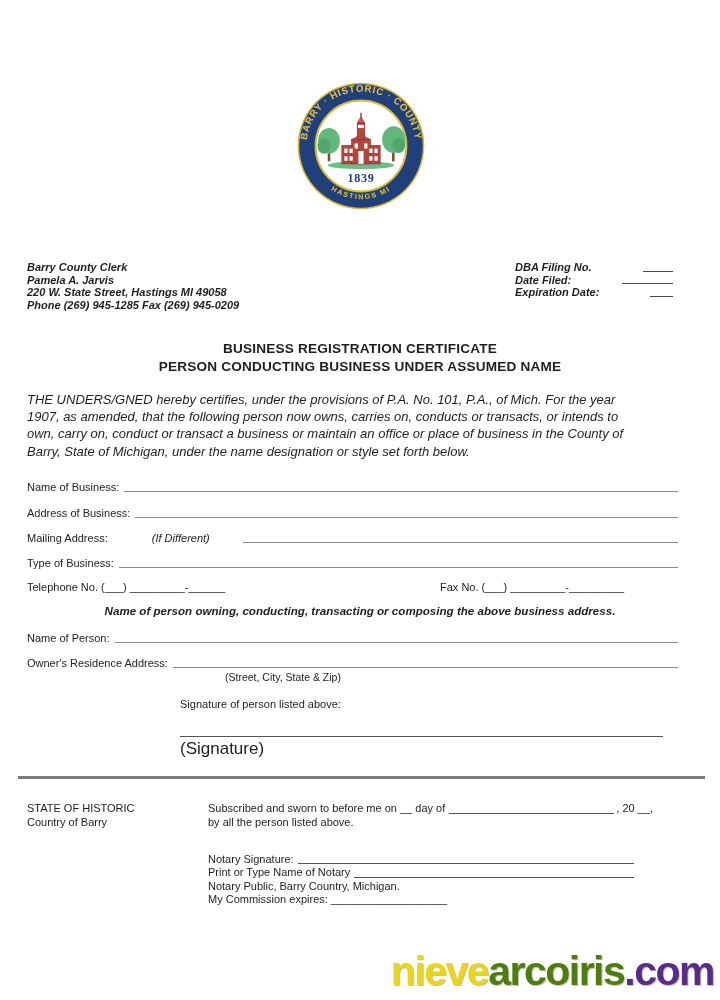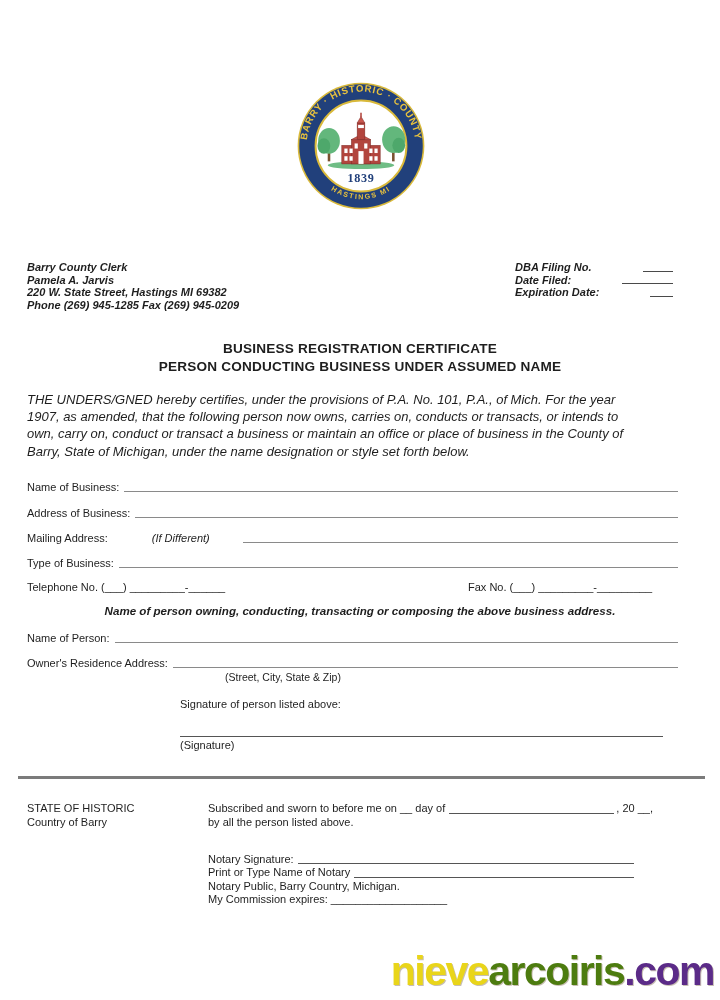--- a/index.html
+++ b/index.html
@@ -31,31 +31,31 @@
 
   
   .frow { display:flex; width:651px; font-size:11px; line-height:14px; white-space:nowrap; }
   .frow .line { flex:1; border-bottom:1.2px solid #8a8a8a; margin:0 0 2px 5px; }
   .it { font-style:italic; }
   .f-name    { left:27px; top:480px; }
   .f-address { left:27px; top:506px; }
   .f-mailing { left:27px; top:531px;gap:28px; }
   .f-type    { left:27px; top:556px; }
   .f-tel { left:27px;  top:581px; font-size:11px; white-space:nowrap; }
-  .f-fax { left:468px; top:581px; font-size:11px; white-space:nowrap; }
+  .f-fax { left:440px; top:581px; font-size:11px; white-space:nowrap; }
 
   .owner-heading { left:0; top:604px; width:720px; text-align:center;
                    font-weight:bold; font-style:italic; font-size:11.6px; }
   .f-person    { left:27px; top:631px; }
   .f-residence { left:27px; top:656px; }
   .street-note { left:225px; top:671px; font-size:10.5px; }
   .sig-heading { left:180px; top:698px; font-size:11px; }
   .sig-line    { left:180px; top:723px; width:483px; height:13px;
                  border-bottom:1.4px solid #555; }
-  .sig-note    { left:180px; top:739px; font-size:11px; }
+  .sig-note    { left:180px; top:739px; font-size:17px; }
 
   .divider { left:18px; top:776px; width:687px; height:3px; background:#7b7b7b; }
 
   .state-block { left:27px; top:802px; font-size:11px; line-height:13.5px; white-space:nowrap; }
   .sworn-block { left:208px; top:802px; width:445px; font-size:11px; line-height:13.5px; }
   .sworn-row   { display:flex; white-space:nowrap; }
   .sworn-row .line { flex:1; border-bottom:1.2px solid #555; margin:0 0 2px 4px; }
   .sworn-row .tail { margin-left:2px; }
 
   .notary-block { left:208px; top:853px; width:426px; font-size:11px; line-height:13.4px; }
@@ -115,21 +115,21 @@
       <rect x="90" y="96" width="5" height="8" fill="#ffffff"></rect>
       <rect x="105" y="96" width="5" height="8" fill="#ffffff"></rect>
       <rect x="96" y="108" width="8" height="20" fill="#ffffff"></rect>
     </g>
     <text x="100" y="157" text-anchor="middle" font-size="19" font-weight="bold" letter-spacing="1" font-family="Liberation Serif, serif" style="fill: rgb(33, 64, 123);">1839</text>
   </svg>
 
   <div class="abs clerk">
     <div>Barry County Clerk</div>
     <div>Pamela A. Jarvis</div>
-    <div>220 W. State Street, Hastings MI 69382</div>
+    <div>220 W. State Street, Hastings MI 49058</div>
     <div>Phone (269) 945-1285 Fax (269) 945-0209</div>
   </div>
 
   <div class="abs filing">
     <div class="filing-row">
       <span>DBA Filing No.</span>
       <span class="line"></span>
     </div>
     <div class="filing-row">
       <span>Date Filed:</span>

